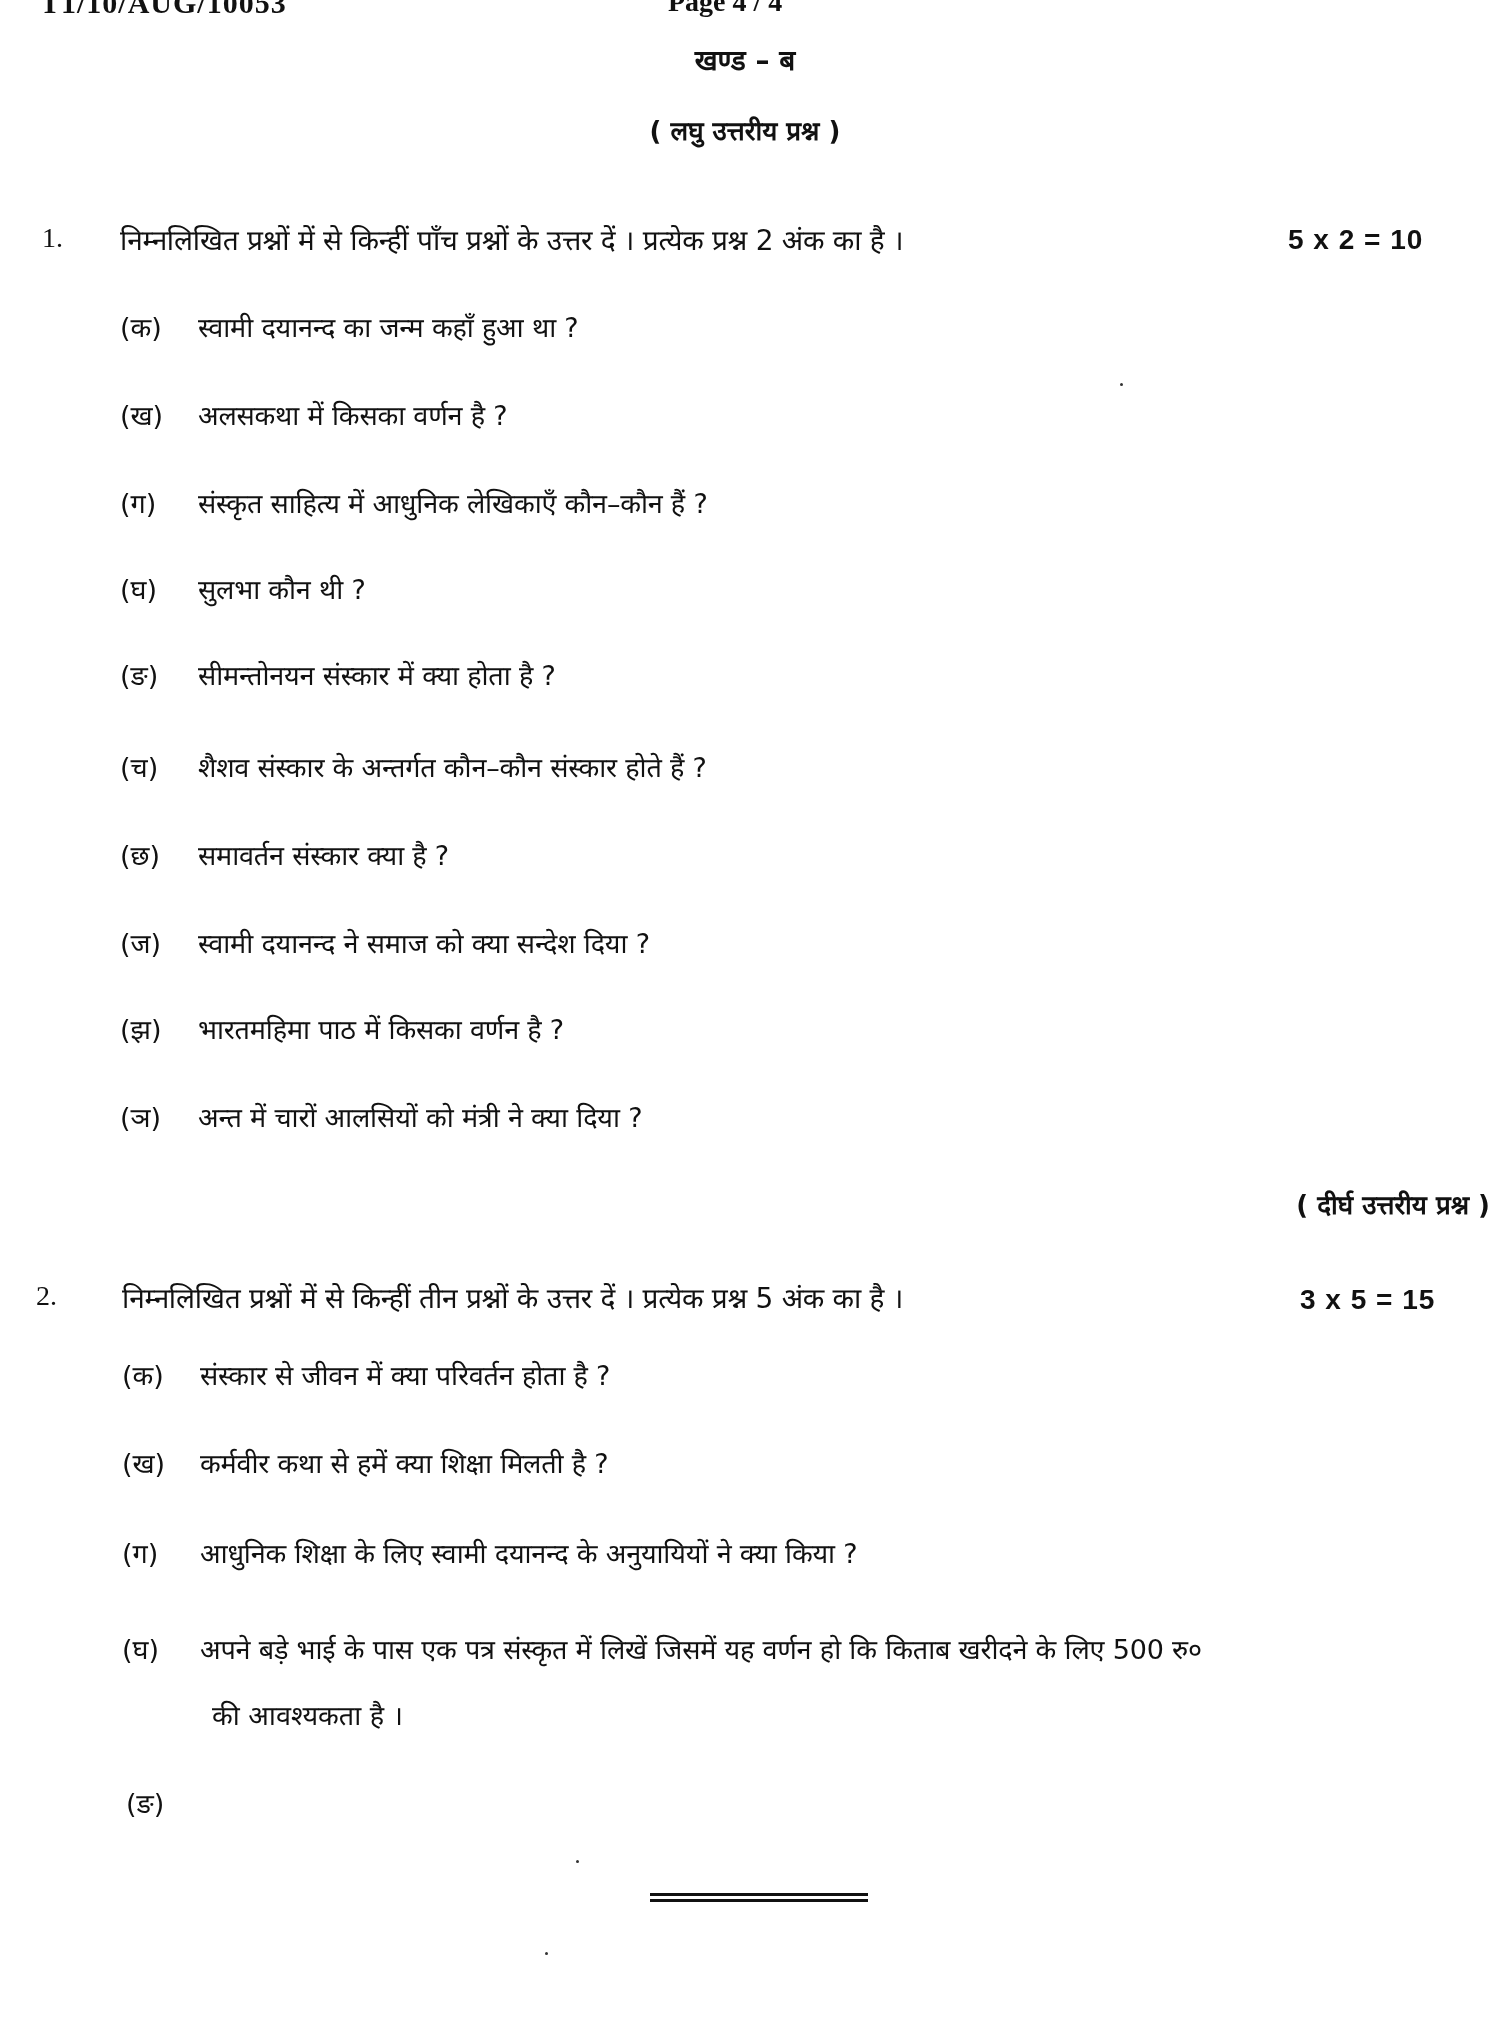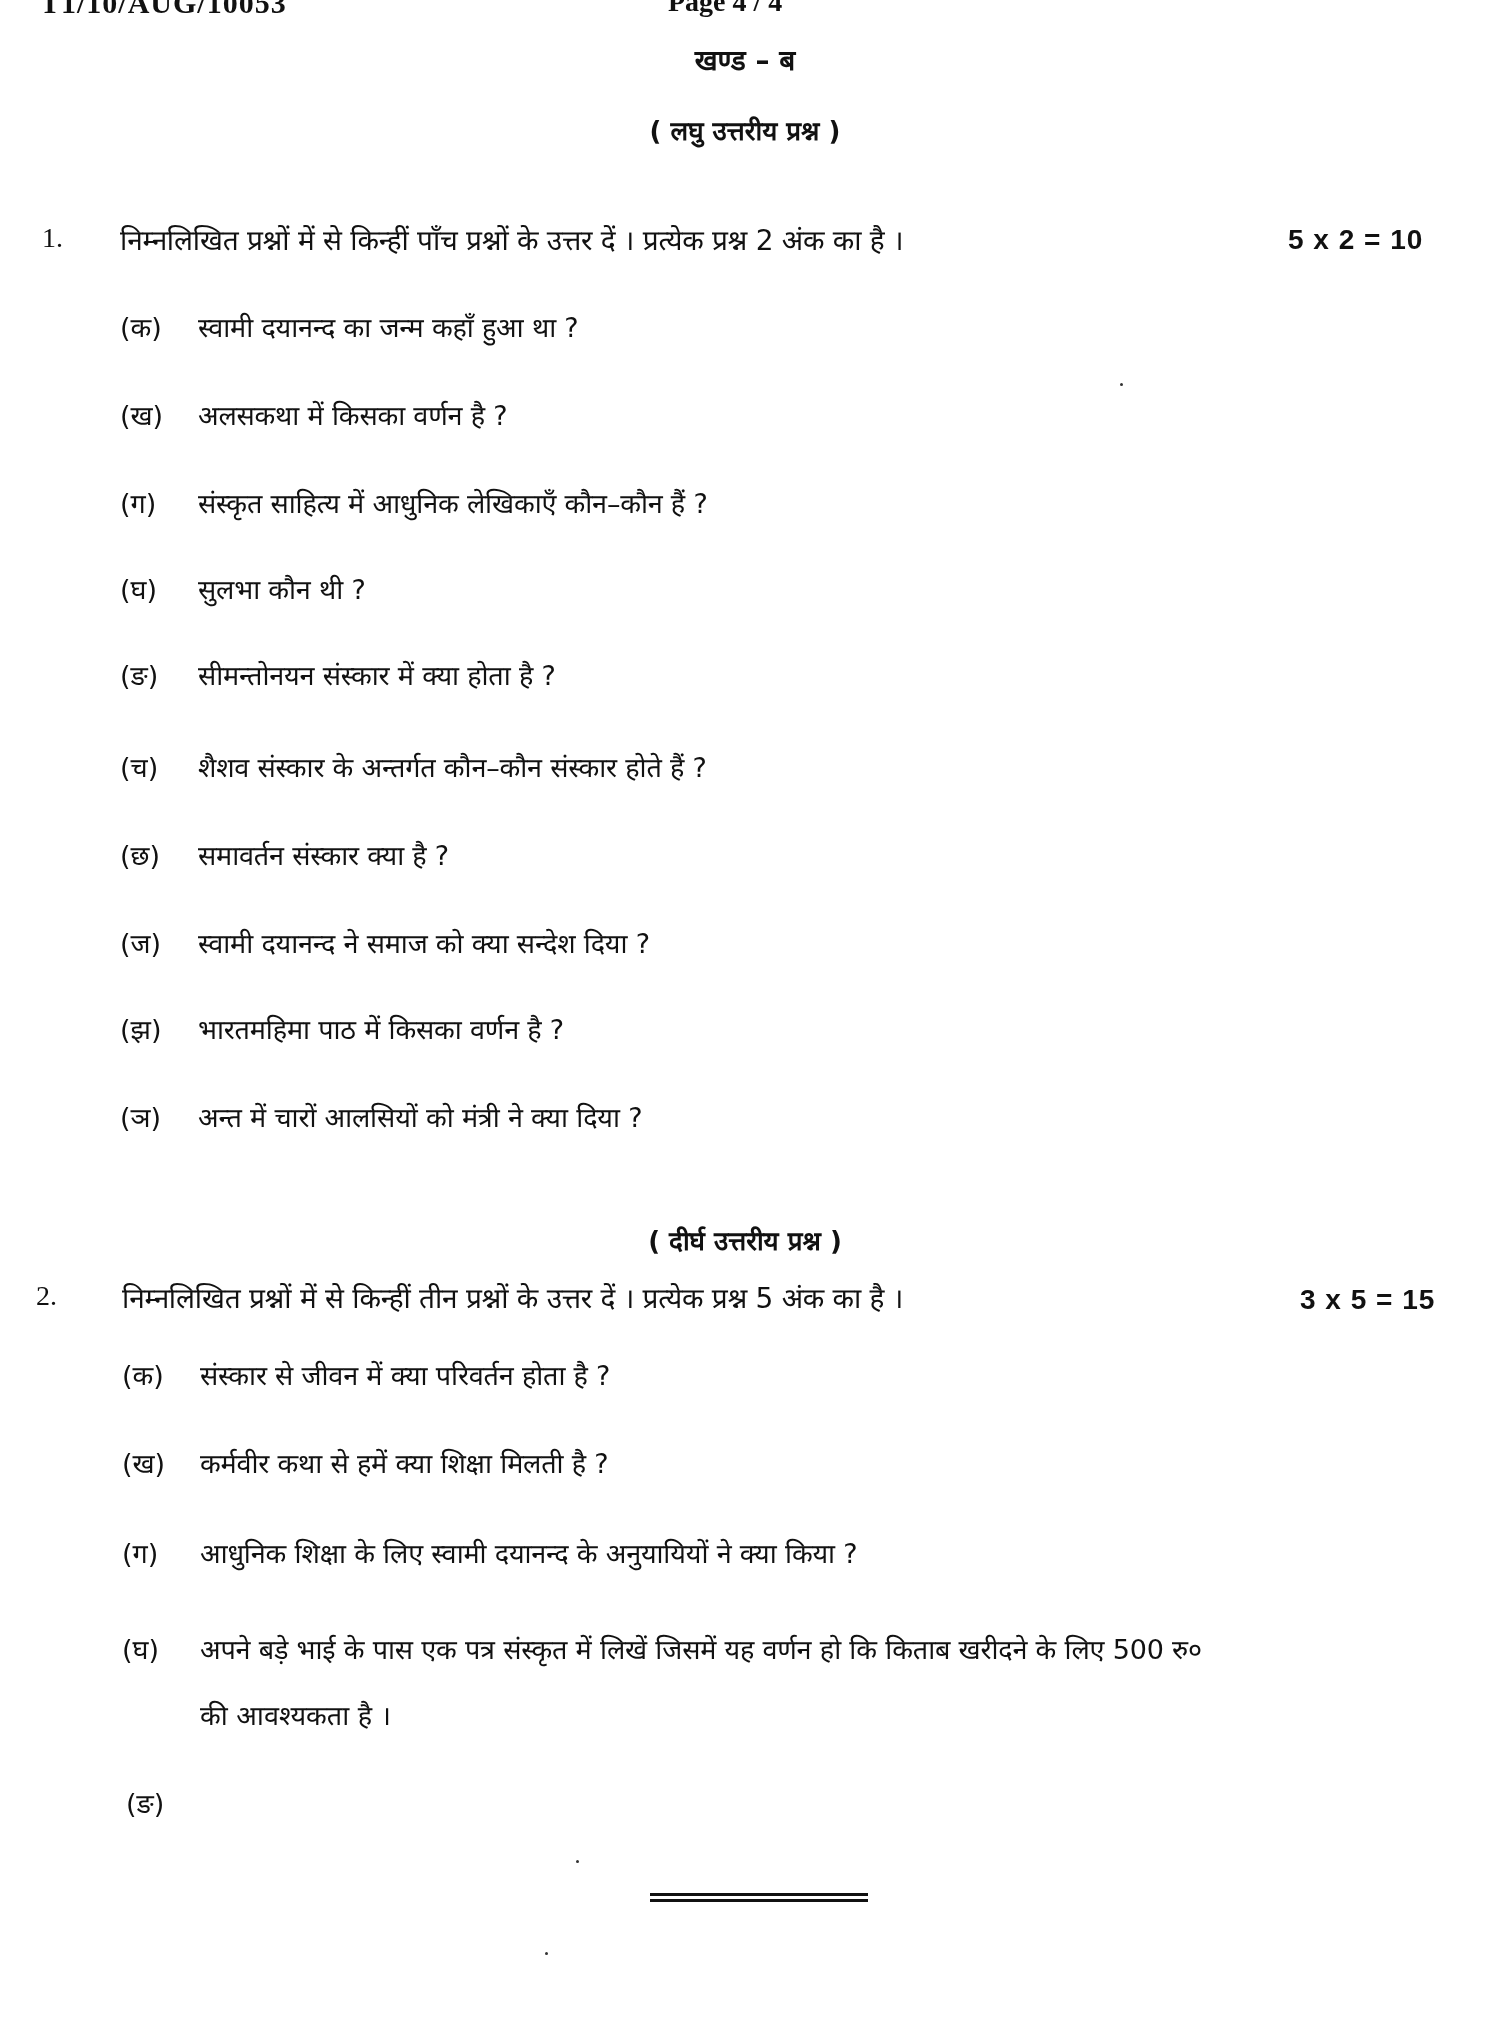--- a/index.html
+++ b/index.html
@@ -127,21 +127,21 @@
   <div class="abs sub" style="left:120px; top:1010px;">
     <span class="sub-label">(झ)</span>
     <span class="sub-text">भारतमहिमा पाठ में किसका वर्णन है ?</span>
   </div>
   <div class="abs sub" style="left:120px; top:1098px;">
     <span class="sub-label">(ञ)</span>
     <span class="sub-text">अन्त में चारों आलसियों को मंत्री ने क्या दिया ?</span>
   </div>
 </div>
 
-<div class="abs section-title" style="top:1222px;">( दीर्घ उत्तरीय प्रश्न )</div>
+<div class="abs section-title" style="top:1186px;text-align:right;">( दीर्घ उत्तरीय प्रश्न )</div>
 
 <div>
   <div class="abs q-num" style="left:36px; top:1280px;">2.</div>
   <div class="abs q-stem" style="left:122px; top:1278px;">निम्नलिखित प्रश्नों में से किन्हीं तीन प्रश्नों के उत्तर दें । प्रत्येक प्रश्न 5 अंक का है ।</div>
   <div class="abs marks" style="left:1300px; top:1284px;">3 x 5 = 15</div>
 
   <div class="abs sub" style="left:122px; top:1356px;">
     <span class="sub-label">(क)</span>
     <span class="sub-text">संस्कार से जीवन में क्या परिवर्तन होता है ?</span>
   </div>
@@ -150,21 +150,21 @@
     <span class="sub-text">कर्मवीर कथा से हमें क्या शिक्षा मिलती है ?</span>
   </div>
   <div class="abs sub" style="left:122px; top:1534px;">
     <span class="sub-label">(ग)</span>
     <span class="sub-text">आधुनिक शिक्षा के लिए स्वामी दयानन्द के अनुयायियों ने क्या किया ?</span>
   </div>
   <div class="abs sub" style="left:122px; top:1630px;">
     <span class="sub-label">(घ)</span>
     <span class="sub-text">अपने बड़े भाई के पास एक पत्र संस्कृत में लिखें जिसमें यह वर्णन हो कि किताब खरीदने के लिए 500 रु०</span>
   </div>
-  <div class="abs cont" style="left:200px; top:1696px;">की आवश्यकता है ।</div>
+  <div class="abs cont" style="left:212px; top:1696px;">की आवश्यकता है ।</div>
   <div class="abs sub" style="left:126px; top:1784px;">
     <span class="sub-label">(ङ)</span>
   </div>
 </div>
 
 <div class="abs end-rule"></div>
 
 <div class="speck" style="left:1120px; top:383px;"></div>
 <div class="speck" style="left:545px; top:1952px;"></div>
 <div class="speck" style="left:576px; top:1860px;"></div>

